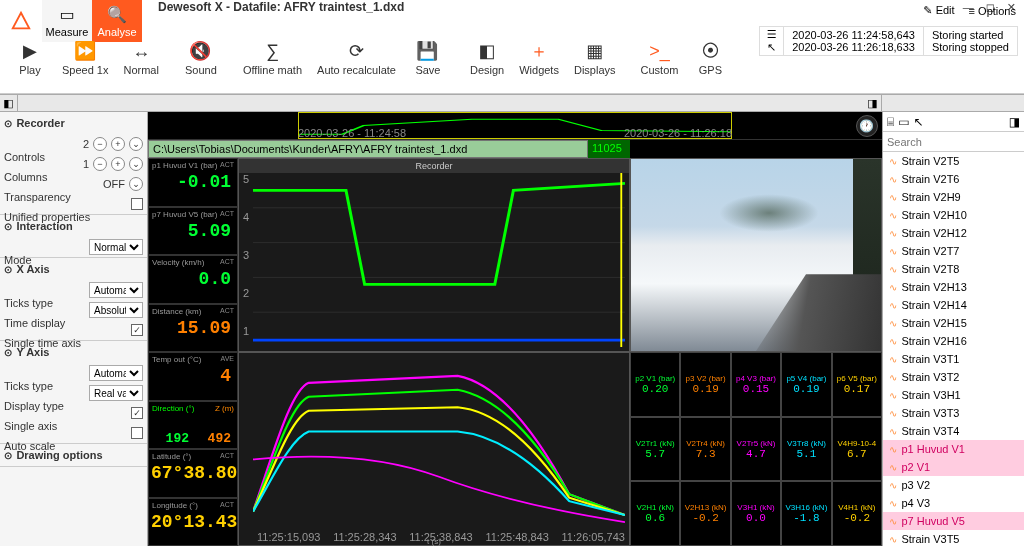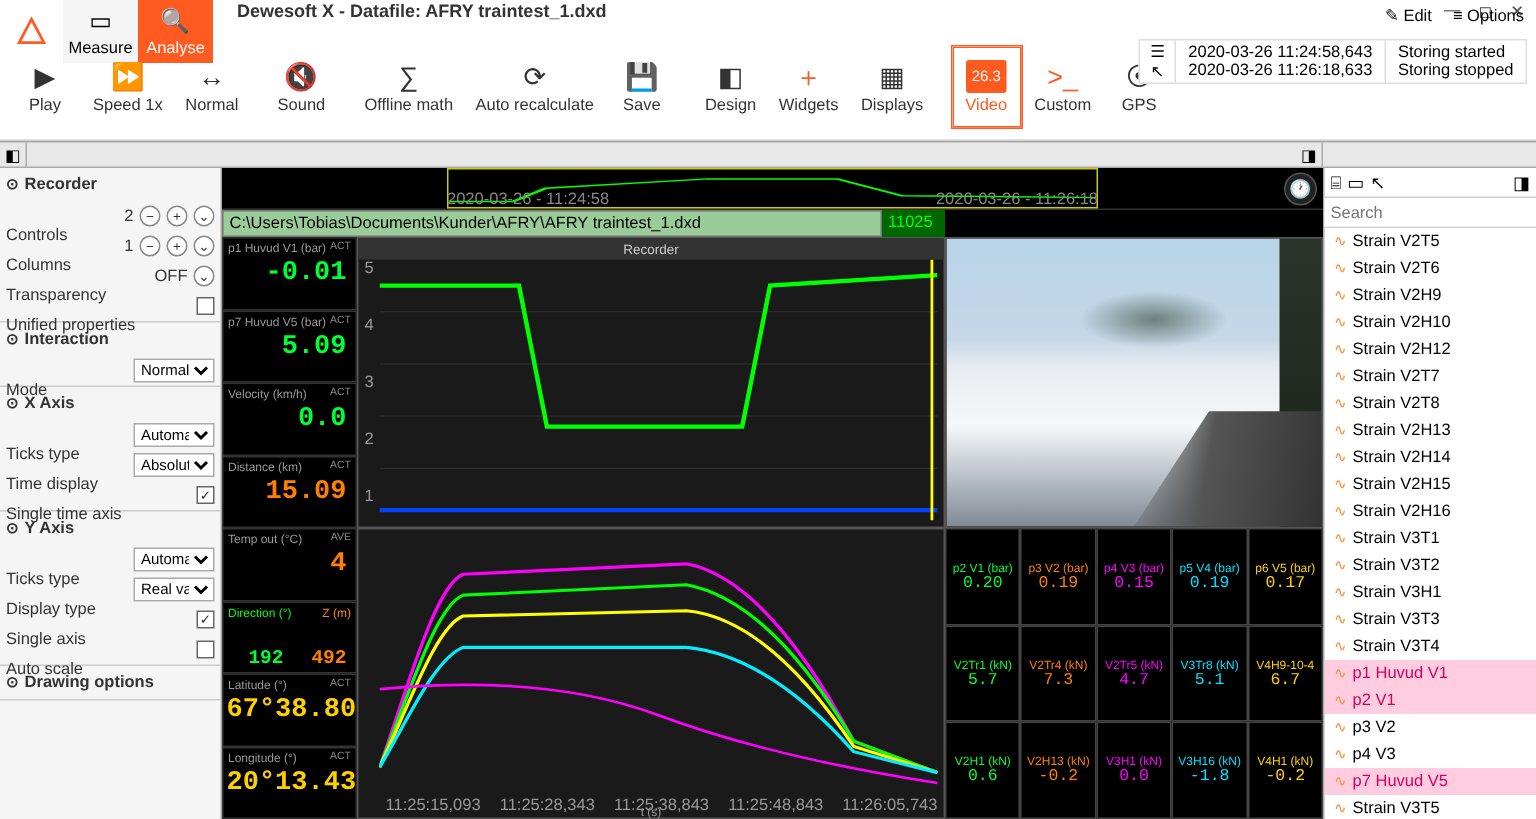--- a/index.html
+++ b/index.html
@@ -179,24 +179,20 @@
       </div>
     <div class="tool-btn">
         <span class="icon" style="color:#ff5a1f">＋</span>
         <span class="tool-label">Widgets</span>
       </div>
     <div class="tool-btn">
         <span class="icon">▦</span>
         <span class="tool-label">Displays</span>
       </div>
     <div class="sep"></div>
-    <div class="tool-btn selected">
-        <span class="icon" style="background:#ff5a1f;color:#fff;font-size:10px;padding:3px 4px;border-radius:2px;">26.3</span>
-        <span class="tool-label">Video</span>
-      </div>
     <div class="tool-btn">
         <span class="icon" style="color:#ff5a1f">&gt;_</span>
         <span class="tool-label">Custom</span>
       </div>
     <div class="tool-btn">
         <span class="icon">⦿</span>
         <span class="tool-label">GPS</span>
       </div>
   </div>
   <div style="position:absolute; top:26px; right:6px;" class="status-block">

